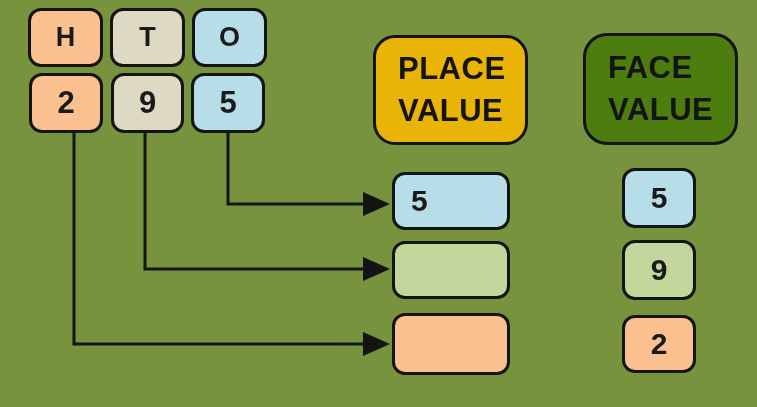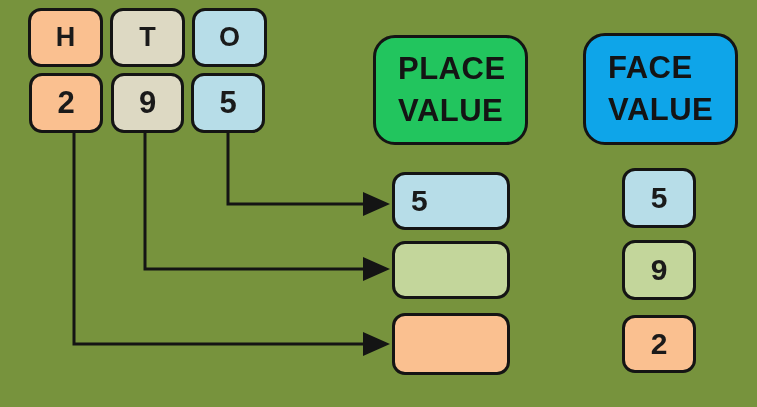--- a/index.html
+++ b/index.html
@@ -92,26 +92,26 @@
   </svg>
 
   <div class="box hto" id="hto-h" style="background-color: rgb(250, 192, 144);">H</div>
   <div class="box hto" id="hto-t" style="background-color: rgb(221, 217, 195);">T</div>
   <div class="box hto" id="hto-o" style="background-color: rgb(183, 221, 232);">O</div>
 
   <div class="box digit-cell" id="digit-h" style="background-color: rgb(250, 192, 144);">2</div>
   <div class="box digit-cell" id="digit-t" style="background-color: rgb(221, 217, 195);">9</div>
   <div class="box digit-cell" id="digit-o" style="background-color: rgb(183, 221, 232);">5</div>
 
-  <div class="big-header" id="place-value-header" style="background-color: #22c55e;">
+  <div class="big-header" id="place-value-header" style="background-color: #eab308;">
     <span>PLACE</span>
     <span>VALUE</span>
   </div>
 
-  <div class="big-header" id="face-value-header" style="background-color: #0ea5e9;">
+  <div class="big-header" id="face-value-header" style="background-color: #4d7c0f; border-radius: 24px;">
     <span>FACE</span>
     <span>VALUE</span>
   </div>
 
   <div class="box pv-slot" id="pv-slot-ones" style="background-color: rgb(183, 221, 232);">5</div>
   <div class="box pv-slot" id="pv-slot-tens" style="background-color: rgb(195, 214, 155);"></div>
   <div class="box pv-slot" id="pv-slot-hundreds" style="background-color: rgb(250, 192, 144);"></div>
 
   <div class="box fv-box" id="fv-ones" style="background-color: rgb(183, 221, 232);">5</div>
   <div class="box fv-box" id="fv-tens" style="background-color: rgb(195, 214, 155);">9</div>

